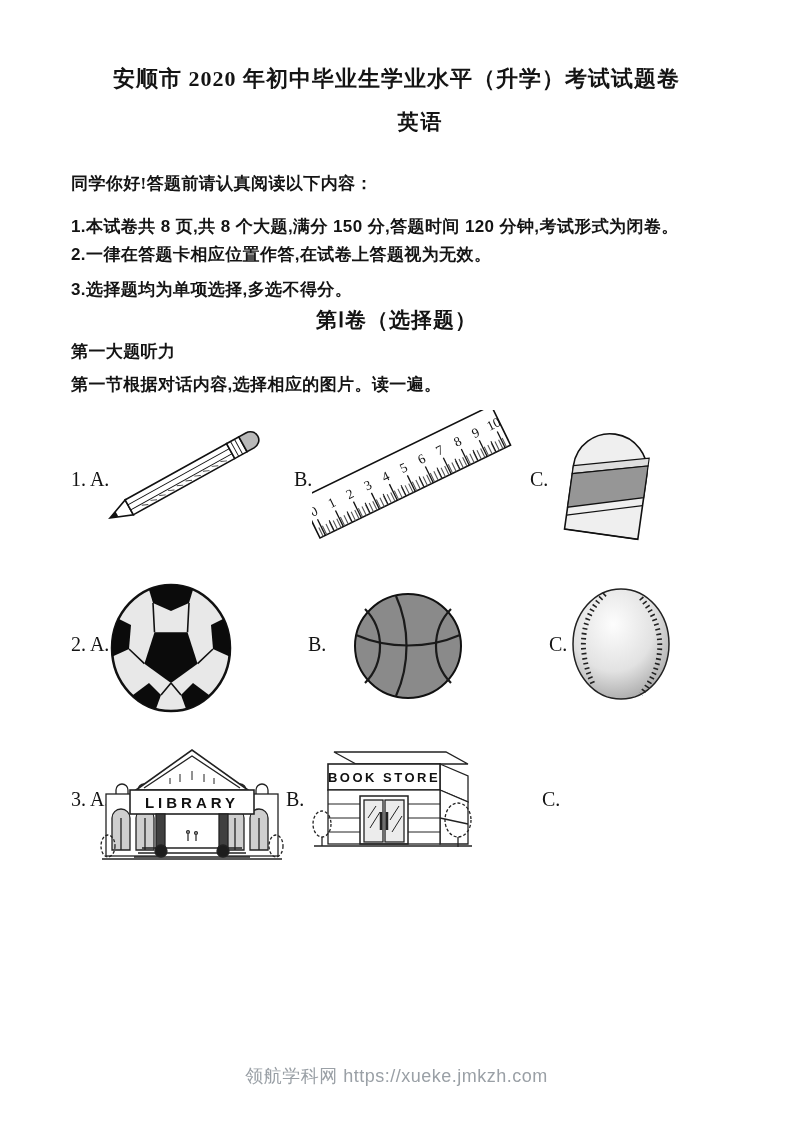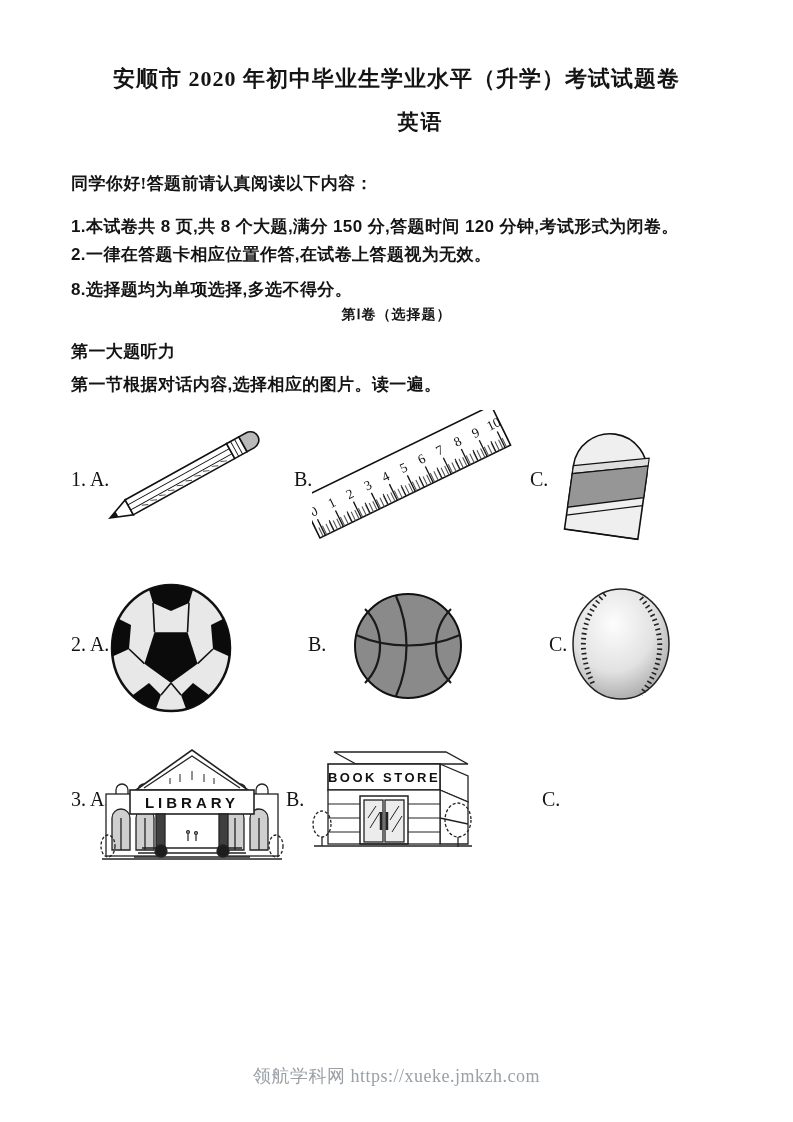--- a/index.html
+++ b/index.html
@@ -4,37 +4,37 @@
 <style>
   html,body{margin:0;padding:0;background:#ffffff;}
   .page{position:relative;width:793px;height:1122px;background:#ffffff;overflow:hidden;
         font-family:"Liberation Sans",sans-serif;color:#141414;border-radius:23px;}
   .abs{position:absolute;}
   .doc-title{width:100%;text-align:center;font-family:"Liberation Serif",serif;
              font-weight:700;font-size:22px;letter-spacing:1px;}
   .doc-subject{width:100%;text-align:center;font-family:"Liberation Serif",serif;
                font-weight:700;font-size:21px;letter-spacing:2px;}
   .bodyline{font-weight:700;font-size:17px;white-space:nowrap;letter-spacing:.4px;}
-  .centerline{width:100%;text-align:center;font-weight:700;font-size:14px;letter-spacing:1px;}
+  .centerline{width:100%;text-align:center;font-weight:700;font-size:21px;letter-spacing:1px;}
   .qlabel{font-family:"Liberation Serif",serif;font-size:20px;font-weight:400;white-space:nowrap;}
-  .watermark{width:100%;text-align:center;font-size:18px;color:#9aa0a6;letter-spacing:.5px;font-family:Liberation Serif, serif;}
+  .watermark{width:100%;text-align:center;font-size:18px;color:#9aa0a6;letter-spacing:.5px;}
   svg{display:block;}
 </style>
 </head>
 <body>
 
 <div class="page">
 
   <div class="abs doc-title" style="top:64px;left:0;">安顺市 2020 年初中毕业生学业水平（升学）考试试题卷</div>
   <div class="abs doc-subject" style="top:108px;left:0;padding-left:24px;">英语</div>
 
   <div class="abs bodyline" style="top:172px;left:71px;font-family:Liberation Serif, serif;">同学你好!答题前请认真阅读以下内容：</div>
   <div class="abs bodyline" style="top:207px;left:71px;margin-top:8px;">1.本试卷共 8 页,共 8 个大题,满分 150 分,答题时间 120 分钟,考试形式为闭卷。</div>
   <div class="abs bodyline" style="top:243px;left:71px;">2.一律在答题卡相应位置作答,在试卷上答题视为无效。</div>
-  <div class="abs bodyline" style="top:278px;left:71px;">8.选择题均为单项选择,多选不得分。</div>
+  <div class="abs bodyline" style="top:278px;left:71px;">3.选择题均为单项选择,多选不得分。</div>
 
   <div class="abs centerline" style="top:306px;left:0;">第Ⅰ卷（选择题）</div>
   <div class="abs bodyline" style="top:340px;left:71px;">第一大题听力</div>
   <div class="abs bodyline" style="top:373px;left:71px;">第一节根据对话内容,选择相应的图片。读一遍。</div>
 
   <div>
     <span class="abs qlabel" style="top:468px;left:71px;">1. A.</span>
 
     <svg class="abs" style="top:418px;left:98px;" width="178" height="118" viewBox="0 0 178 118">
       <g transform="translate(12,100) rotate(-29)" stroke="#111" fill="#fff" stroke-width="1.6">

